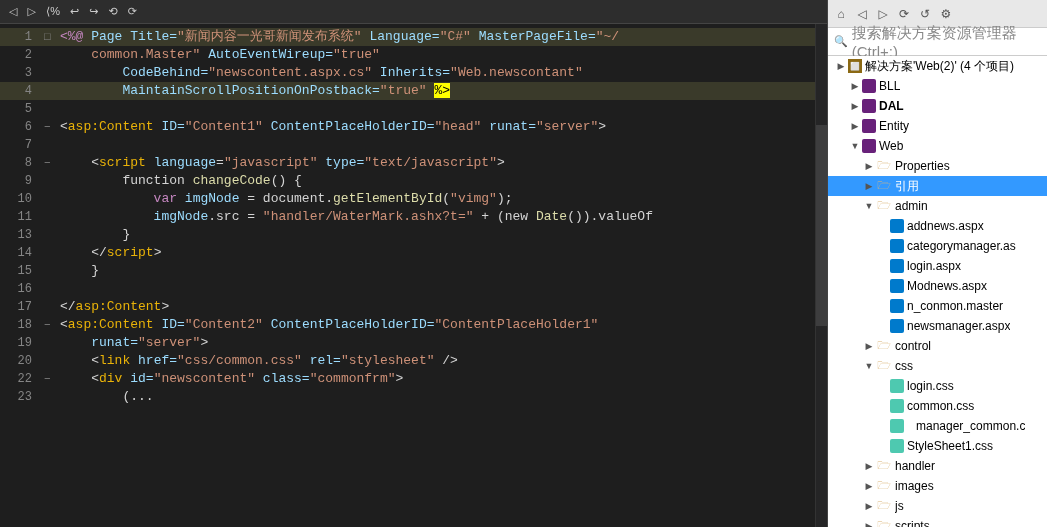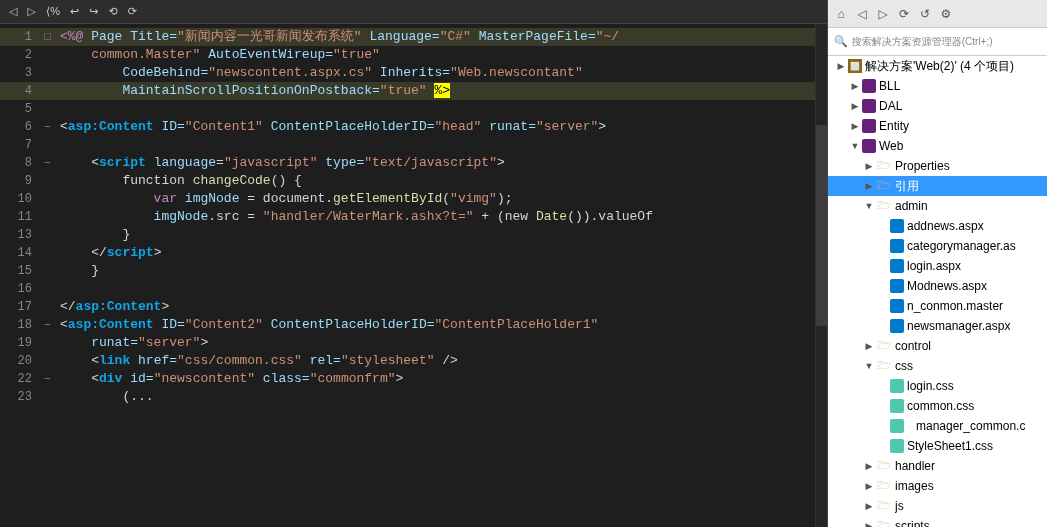--- a/index.html
+++ b/index.html
@@ -74,21 +74,21 @@
       display: inline-block;
     }
 
     .line-content {
       flex: 1;
       white-space: pre;
       font-size: 13px;
     }
 
     
-    .c-tag { color: #0ea5e9; font-weight: bold; }
+    .c-tag { color: #eab308; }
     .c-attr { color: #9cdcfe; }
     .c-val { color: #ce9178; }
     .c-kw { color: #c586c0; }
     .c-fn { color: #dcdcaa; }
     .c-str { color: #ce9178; }
     .c-comment { color: #6a9955; }
     .c-var { color: #9cdcfe; }
     .c-punct { color: #d4d4d4; }
     .c-plain { color: #d4d4d4; }
     .c-directive { color: #c586c0; }
@@ -335,37 +335,37 @@
   <div class="panel-toolbar">
     <button class="panel-toolbar-btn">⌂</button>
     <button class="panel-toolbar-btn">◁</button>
     <button class="panel-toolbar-btn">▷</button>
     <button class="panel-toolbar-btn">⟳</button>
     <button class="panel-toolbar-btn">↺</button>
     <button class="panel-toolbar-btn">⚙</button>
   </div>
   <div class="panel-search">
     <span style="margin-right:4px; color:#888;">🔍</span>
-    <span style="color:#888; font-size:10px;">搜索解决方案资源管理器(Ctrl+;)</span>
+    <span style="color:#888; font-size:15px;">搜索解决方案资源管理器(Ctrl+;)</span>
   </div>
   <div class="tree-container" id="tree-container">
       <div class="tree-item indent-1">
         <span class="tree-arrow" style="font-size: 9px;">▶</span>
         <span class="tree-icon" style="color: rgb(139, 105, 20); background: rgb(139, 105, 20); width: 14px; height: 14px; font-size: 8px;">⬜</span>
         <span style="overflow: hidden; text-overflow: ellipsis;">解决方案'Web(2)' (4 个项目)</span>
       </div>
       <div class="tree-item indent-2">
         <span class="tree-arrow" style="font-size: 9px;">▶</span>
         <span class="tree-icon" style="width: 14px; height: 14px; background: rgb(104, 33, 122); border-radius: 2px;"></span>
         <span style="overflow: hidden; text-overflow: ellipsis;">BLL</span>
       </div>
       <div class="tree-item indent-2">
         <span class="tree-arrow" style="font-size: 9px;">▶</span>
         <span class="tree-icon" style="width: 14px; height: 14px; background: rgb(104, 33, 122); border-radius: 2px;"></span>
-        <span style="overflow: hidden; text-overflow: ellipsis;">DAL</span>
+        <span style="overflow: hidden; text-overflow: ellipsis; font-weight: bold;">DAL</span>
       </div>
       <div class="tree-item indent-2">
         <span class="tree-arrow" style="font-size: 9px;">▶</span>
         <span class="tree-icon" style="width: 14px; height: 14px; background: rgb(104, 33, 122); border-radius: 2px;"></span>
         <span style="overflow: hidden; text-overflow: ellipsis;">Entity</span>
       </div>
       <div class="tree-item indent-2">
         <span class="tree-arrow" style="font-size: 9px;">▼</span>
         <span class="tree-icon" style="width: 14px; height: 14px; background: rgb(104, 33, 122); border-radius: 2px;"></span>
         <span style="overflow: hidden; text-overflow: ellipsis;">Web</span>

